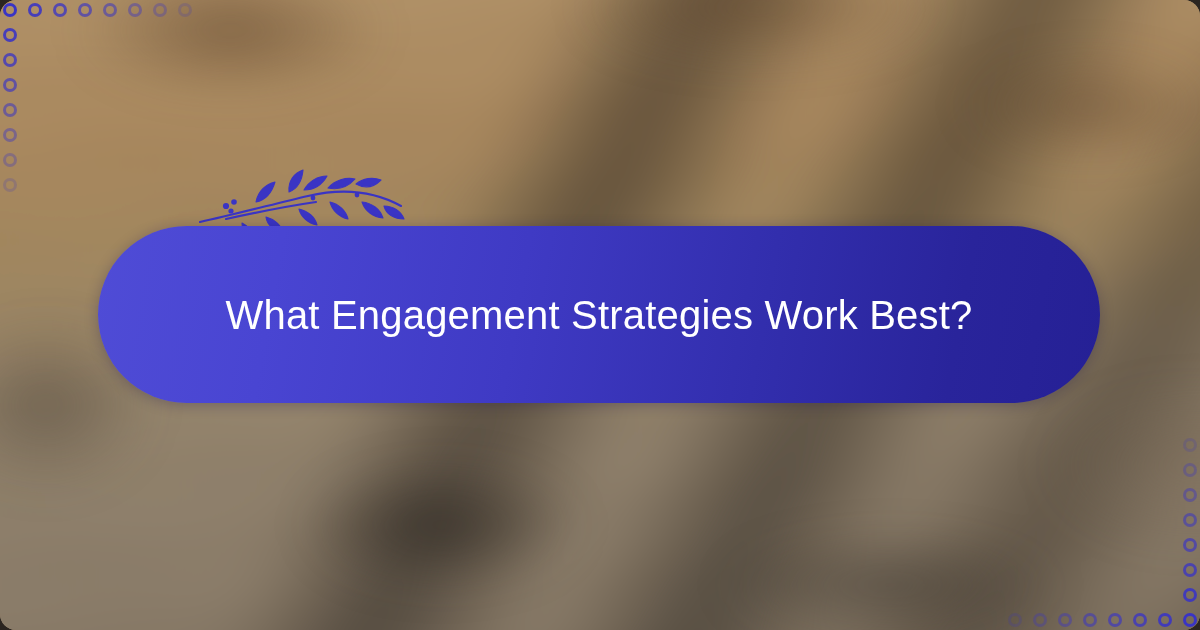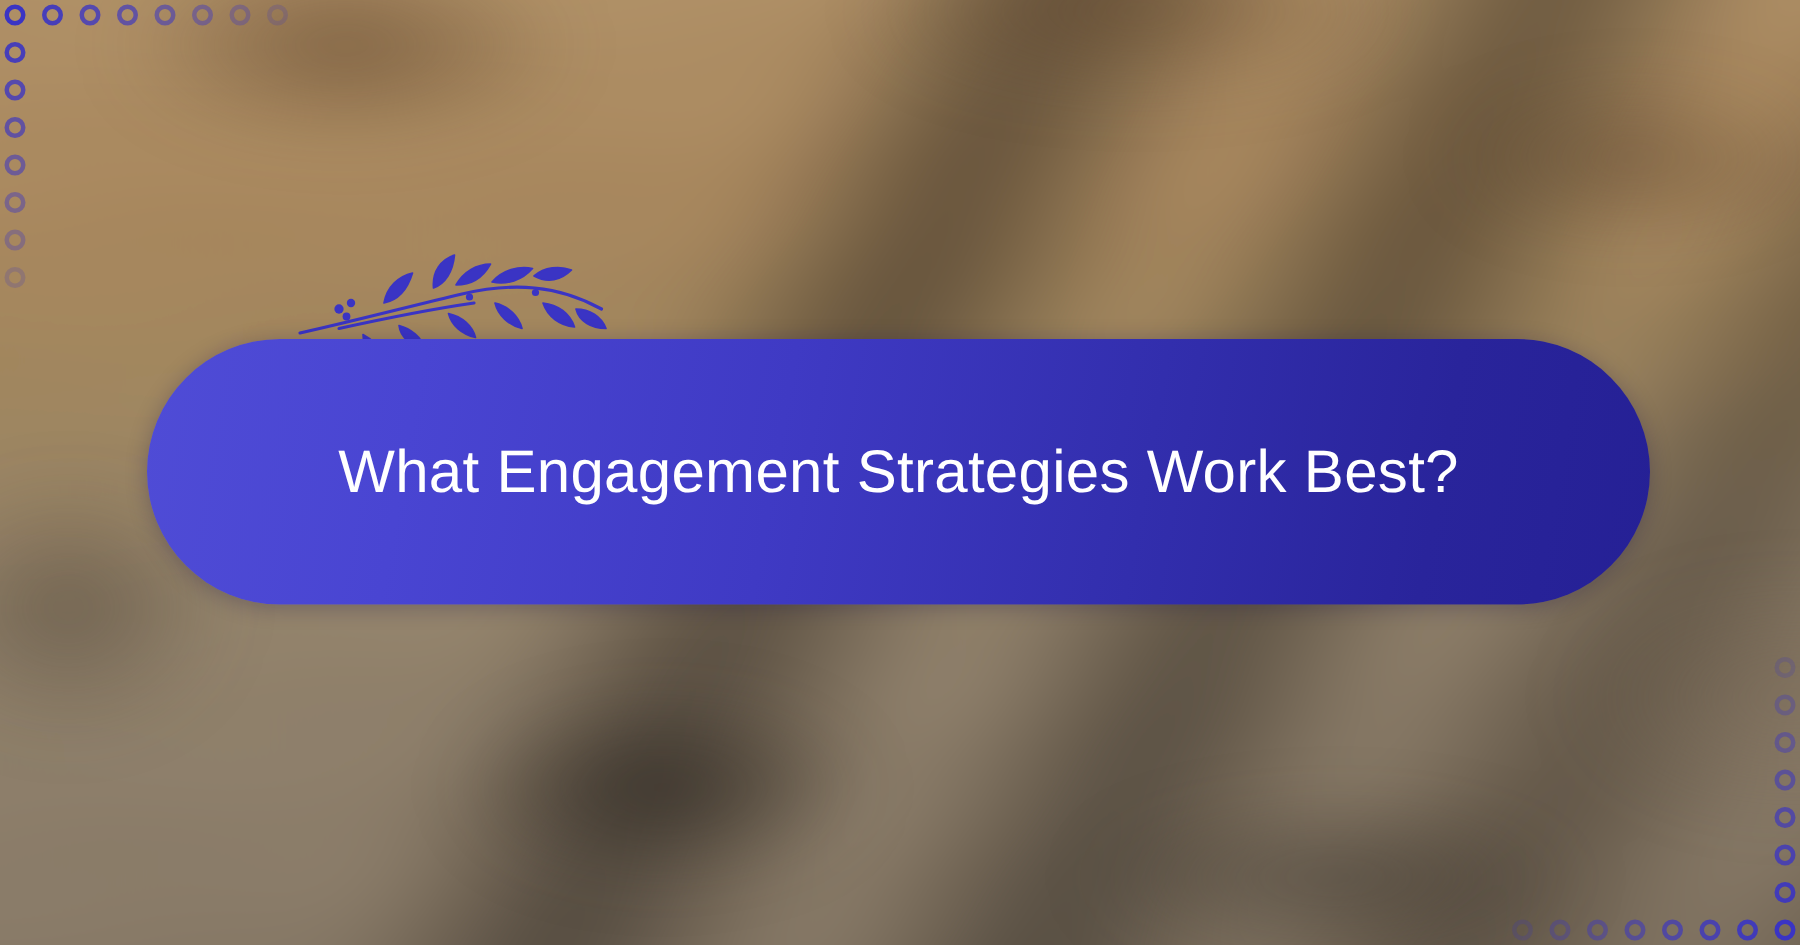--- a/index.html
+++ b/index.html
@@ -13,20 +13,21 @@
     overflow: hidden;
     font-family: "Liberation Sans", sans-serif;
   }
 
   #stage {
     position: relative;
     width: 1200px;
     height: 630px;
     overflow: hidden;
     background: #9c8468;
+    border-radius: 16px;
   }
 
   
   .bg-photo {
     position: absolute;
     inset: -80px;
     background-color: #a08a6d;
     background-image:
       
       linear-gradient(118deg, rgba(35,30,26,0.00) 40%, rgba(35,30,26,0.55) 47%, rgba(35,30,26,0.00) 54%),

